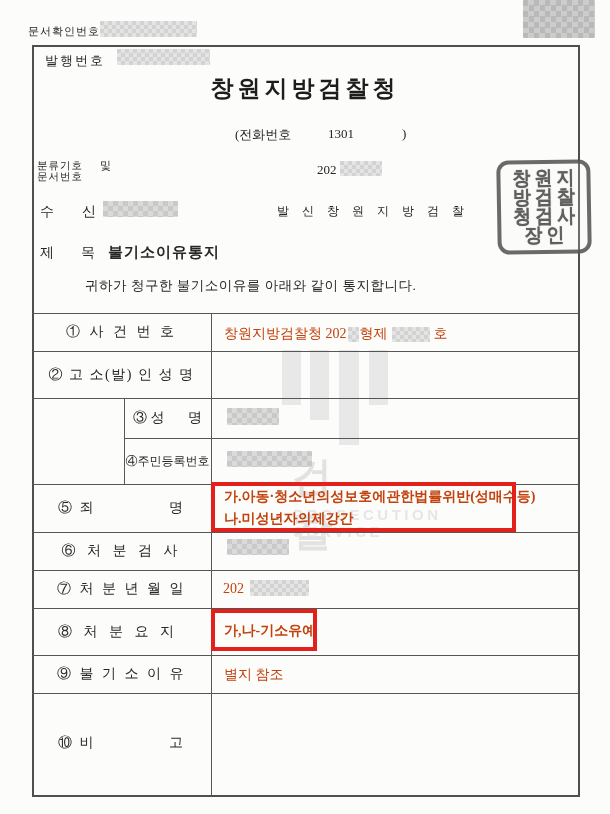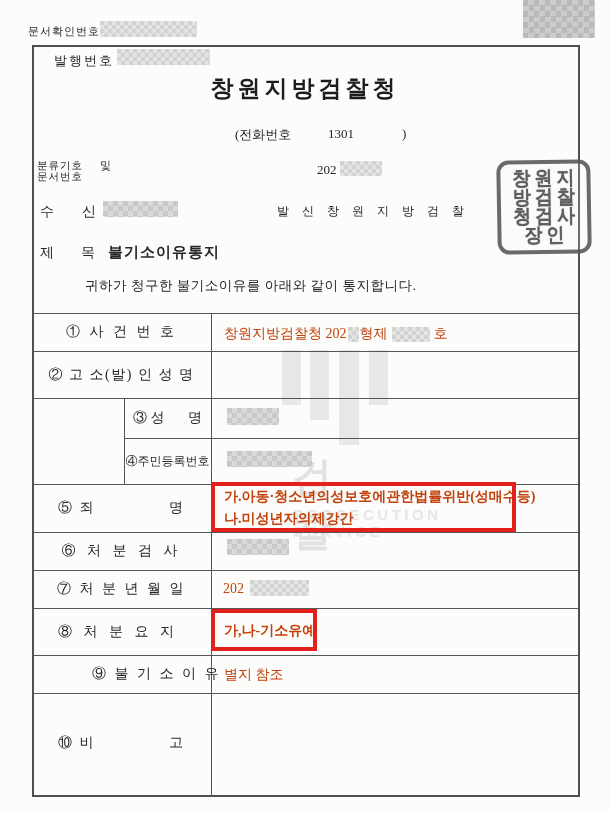--- a/index.html
+++ b/index.html
@@ -62,21 +62,21 @@
 
 <div id="page">
 
   <div class="mosaic dark" style="left:523px;top:0;width:72px;height:38px;"></div>
 
   <div class="txt" style="left:28px;top:24px;font-size:11px;letter-spacing:1px;">문서확인번호</div>
   <div class="mosaic light" style="left:100px;top:21px;width:97px;height:16px;"></div>
 
   <div id="doc-frame"></div>
 
-  <div class="txt" style="left:54px;top:52px;font-size:13px;letter-spacing:2px;">발행번호</div>
+  <div class="txt" style="left:45px;top:52px;font-size:13px;letter-spacing:2px;">발행번호</div>
   <div class="mosaic light" style="left:117px;top:49px;width:93px;height:16px;"></div>
 
   <div class="txt" style="left:32px;top:73px;width:546px;text-align:center;font-size:23px;font-weight:600;letter-spacing:4px;color:#1d1d1d;">창원지방검찰청</div>
 
   <div class="txt" style="left:235px;top:126px;font-size:13px;text-align:center;">(전화번호</div>
   <div class="txt" style="left:328px;top:126px;font-size:13px;text-align:center;">1301</div>
   <div class="txt" style="left:402px;top:126px;font-size:13px;">)</div>
 
   <div class="txt" style="left:37px;top:159px;font-size:10.5px;letter-spacing:1px;">분류기호</div>
   <div class="txt" style="left:37px;top:170px;font-size:10.5px;letter-spacing:1px;">문서번호</div>
@@ -159,21 +159,21 @@
   <div class="mosaic" style="left:227px;top:539px;width:62px;height:16px;"></div>
 
   <div class="cell-label" style="left:32px;top:570px;width:179px;height:38px;letter-spacing:2.5px;">⑦ 처 분 년 월 일</div>
   <div class="txt value" style="left:223px;top:581px;">202</div>
   <div class="mosaic light" style="left:250px;top:580px;width:59px;height:16px;"></div>
 
   <div class="cell-label" style="left:32px;top:608px;width:172px;height:47px;letter-spacing:4px;">⑧ 처 분 요 지</div>
   <div class="red-box" style="left: 211px; top: 609px; width: 98px; height: 34px; border-color: rgb(227, 33, 28);"></div>
   <div class="txt value bold" style="left:224px;top:622px;">가,나-기소유예</div>
 
-  <div class="cell-label" style="left:32px;top:655px;width:179px;height:38px;letter-spacing:2.5px;padding-left:35px;">⑨ 불 기 소 이 유</div>
+  <div class="cell-label" style="left:32px;top:655px;width:179px;height:38px;letter-spacing:2.5px;">⑨ 불 기 소 이 유</div>
   <div class="txt value" style="left:224px;top:666px;text-align:right;">별지 참조</div>
 
   <div class="cell-label split" style="left:32px;top:693px;width:179px;height:100px;padding:0 26px;box-sizing:border-box;letter-spacing:2px;">
     <span>⑩ 비</span>
     <span>고</span>
   </div>
 
 </div>
 
 </body></html>

